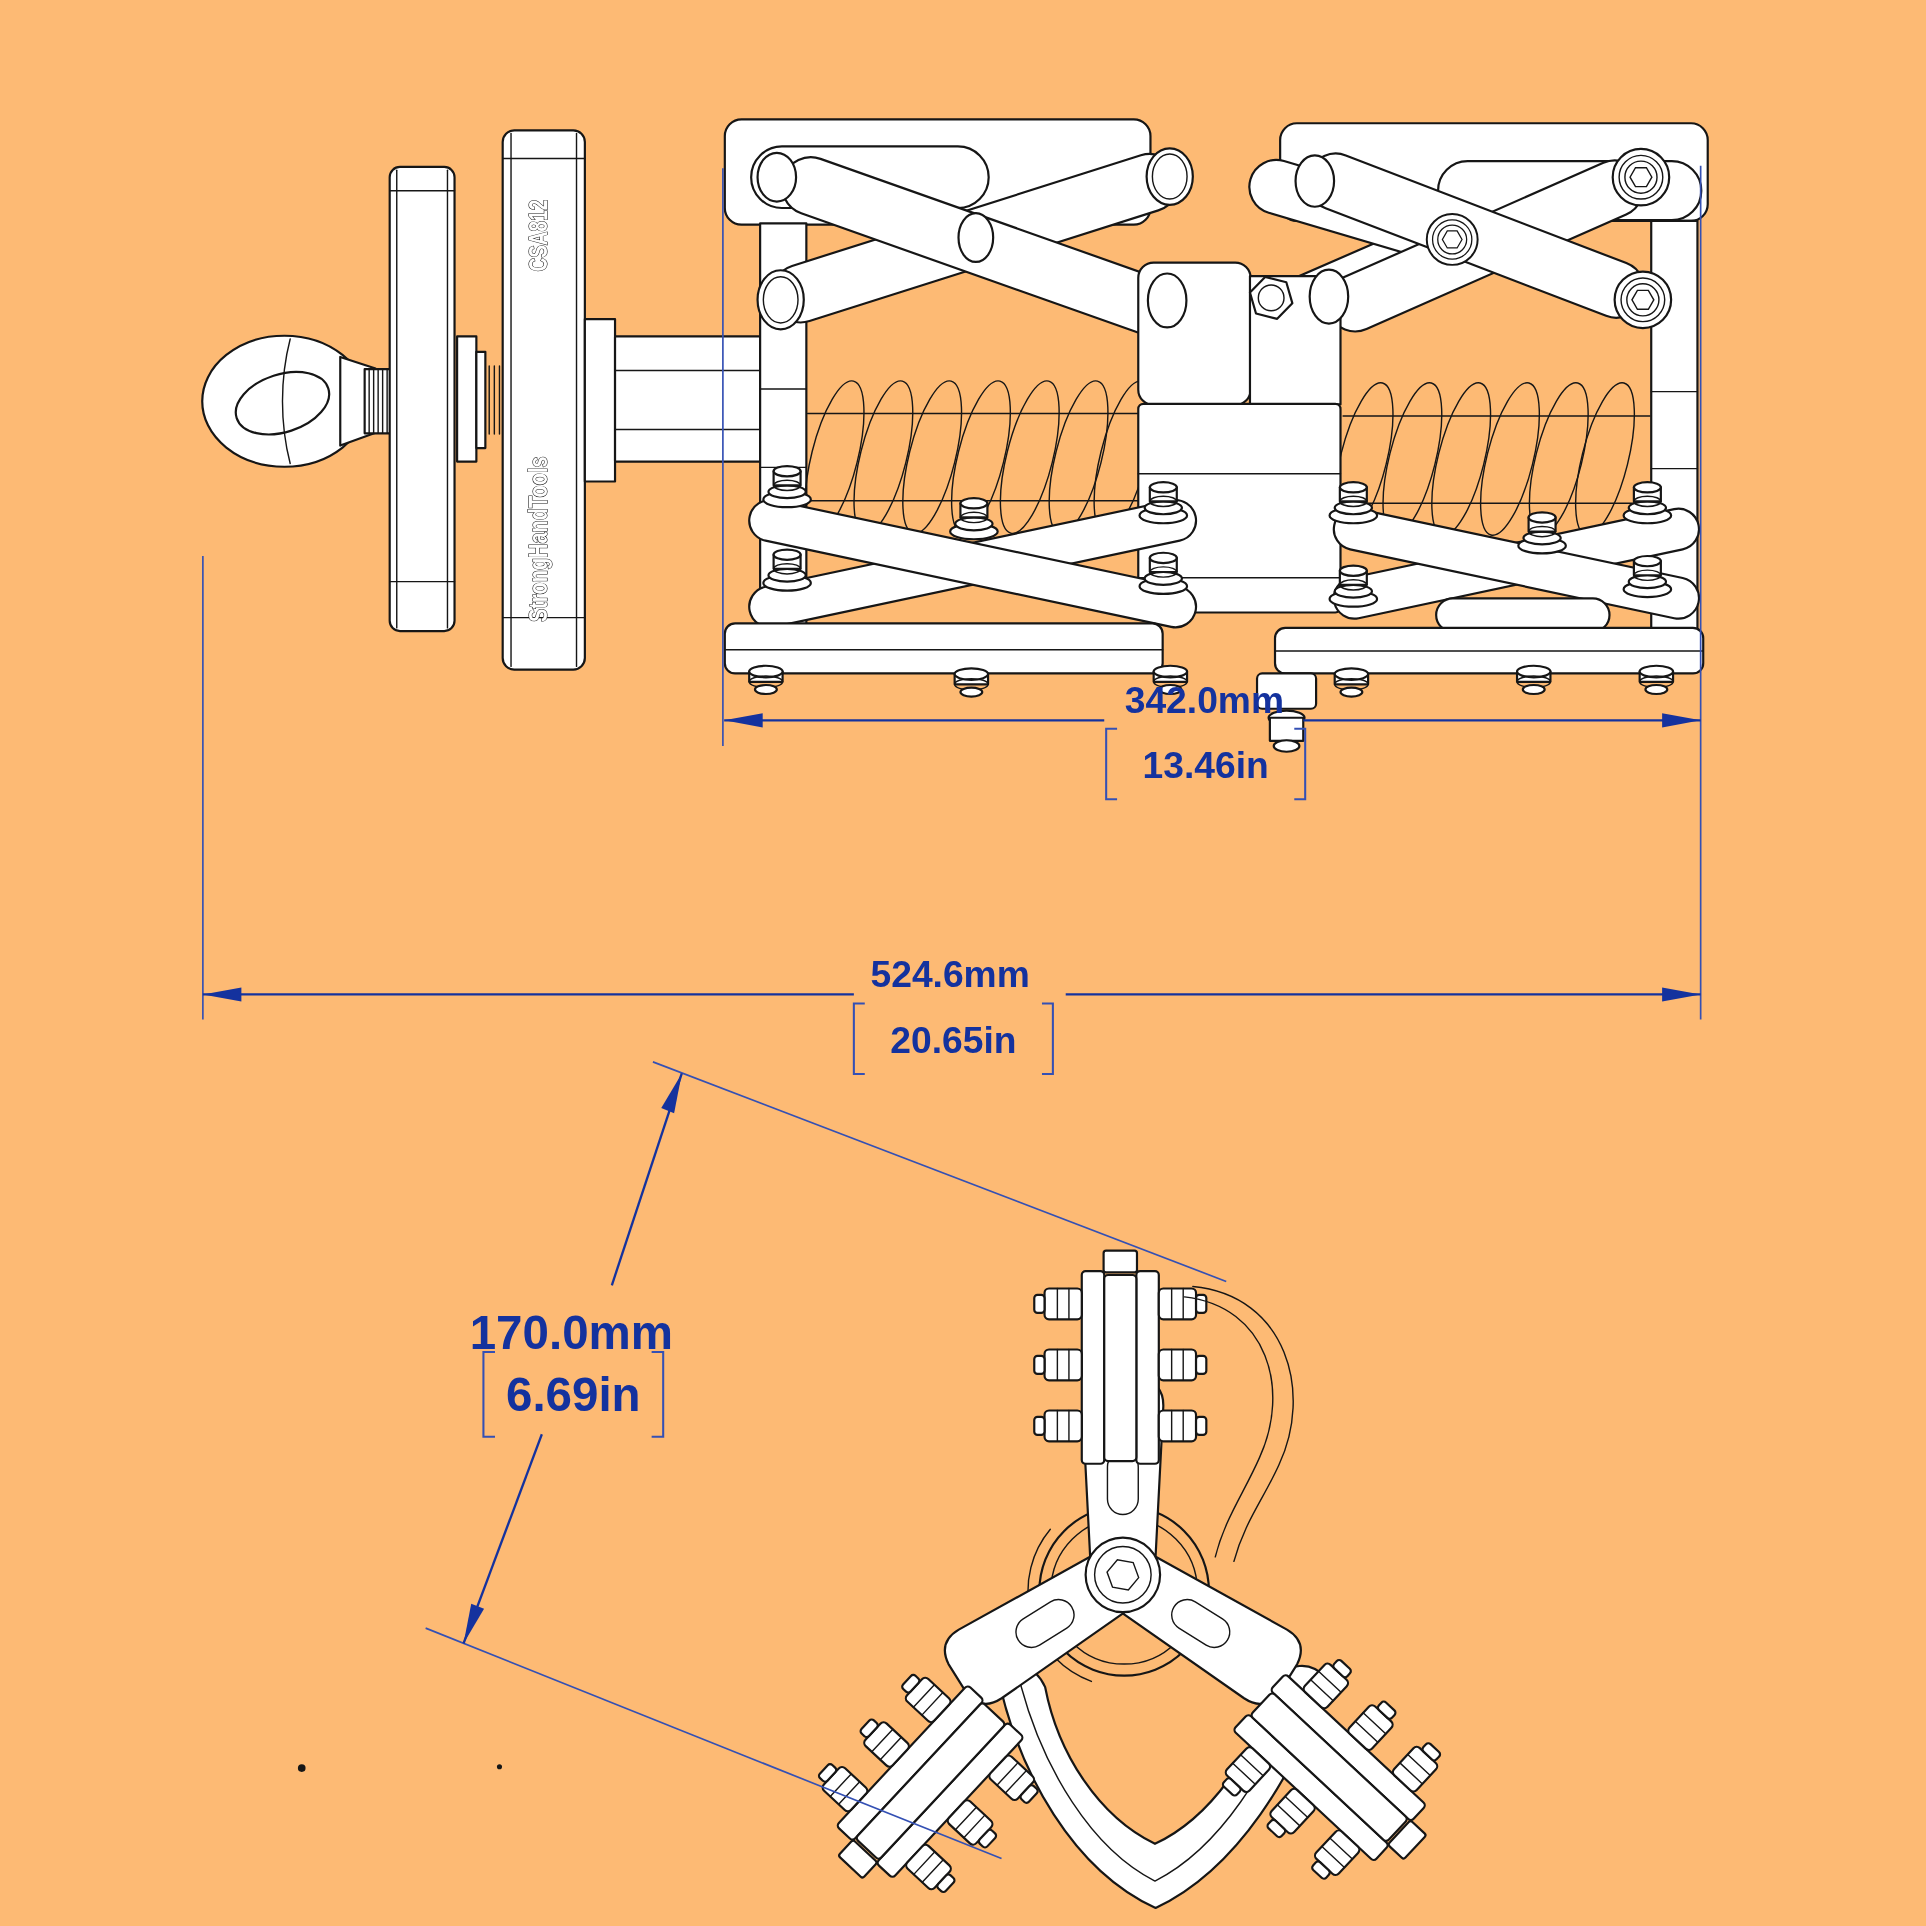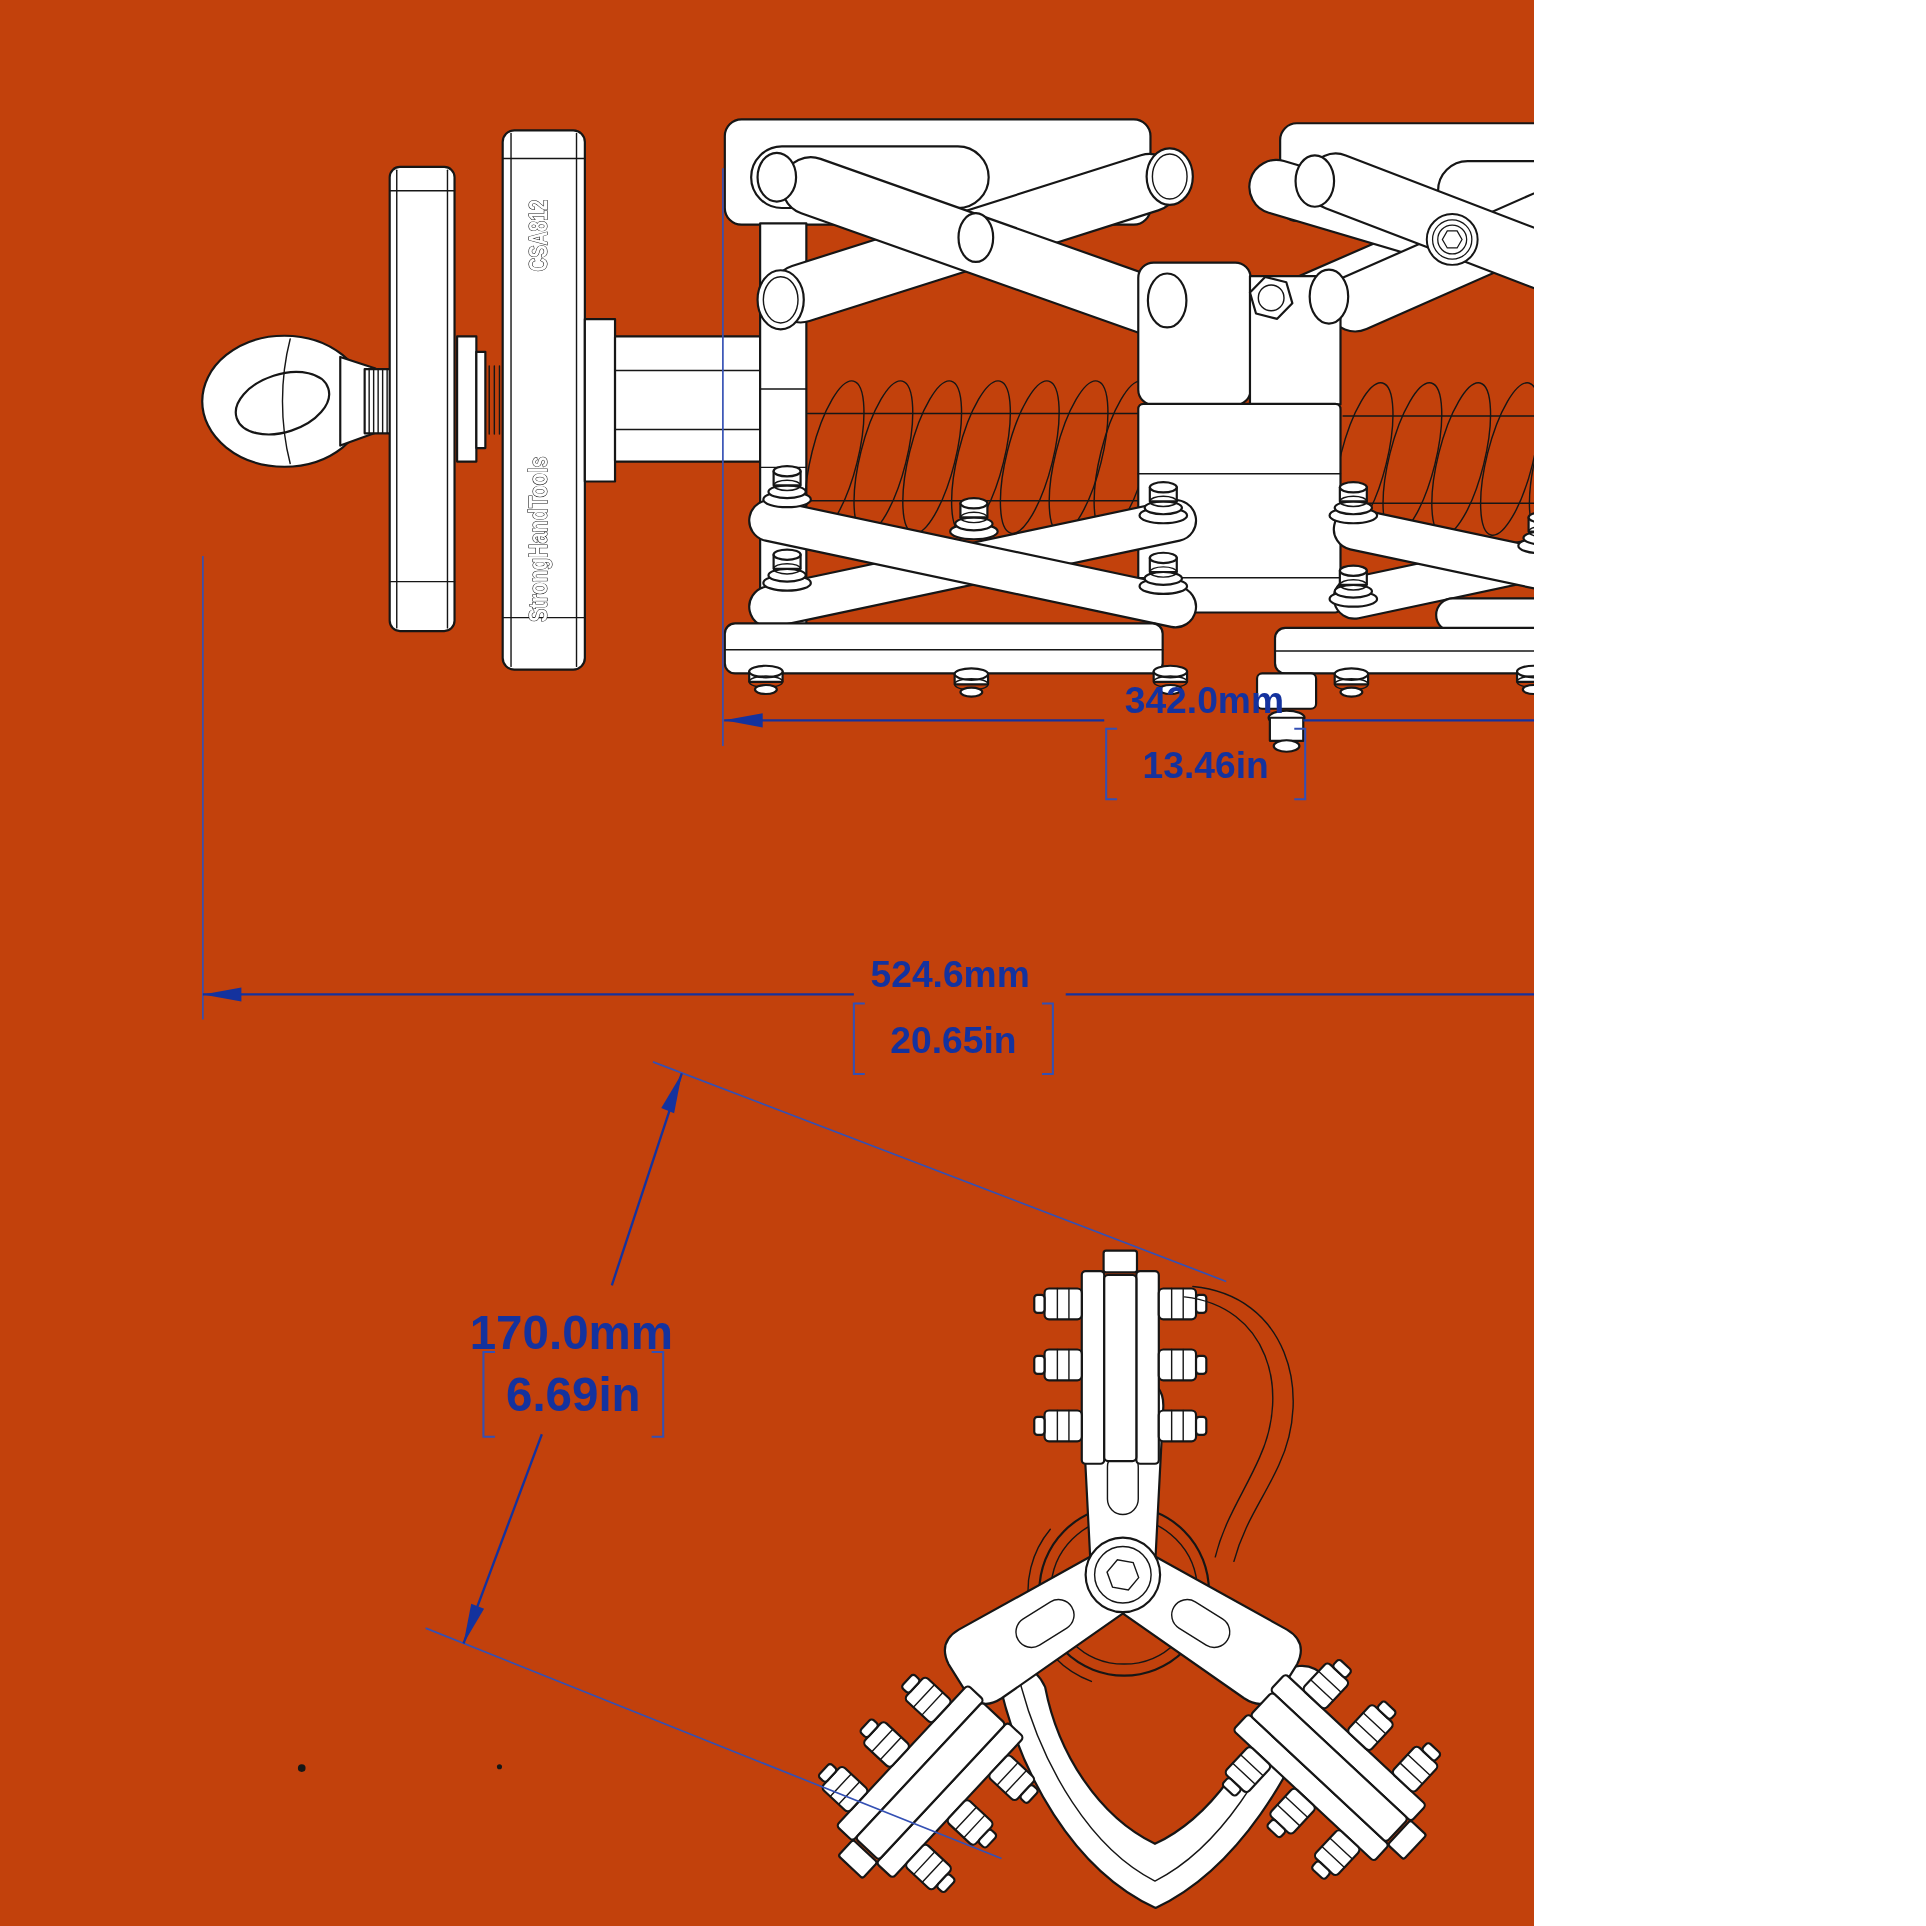--- a/index.html
+++ b/index.html
@@ -1,16 +1,16 @@
 <!DOCTYPE html>
 <html style="font-size:10.3px"><head>
 <meta charset="utf-8">
 <style>
   html,body{margin:0;padding:0;background:#ffffff;}
-  .stage{position:relative;width:1534px;height:1926px;background:#c2410c;overflow:hidden;
+  .stage{position:relative;width:1926px;height:1926px;background:#fdba74;overflow:hidden;
          font-family:"Liberation Sans", sans-serif;}
   svg{display:block;width:1926px;height:1926px;}
   .blk{stroke:#161616;stroke-width:3.4;fill:none;stroke-linejoin:round;stroke-linecap:round;}
   .blkf{stroke:#161616;stroke-width:3.4;fill:#ffffff;stroke-linejoin:round;stroke-linecap:round;}
   .thin{stroke:#161616;stroke-width:2.2;fill:none;stroke-linecap:round;}
   .dimline{stroke:#14329e;stroke-width:3.6;fill:none;}
   .extline{stroke:#3450b4;stroke-width:2.6;fill:none;}
   .arrow{fill:#14329e;stroke:none;}
   .dim-text{font-family:"Liberation Sans",sans-serif;font-weight:600;font-size:58px;fill:#14329e;text-anchor:middle;}
   .dim-text-lg{font-family:"Liberation Sans",sans-serif;font-weight:600;font-size:74px;fill:#14329e;text-anchor:middle;}

